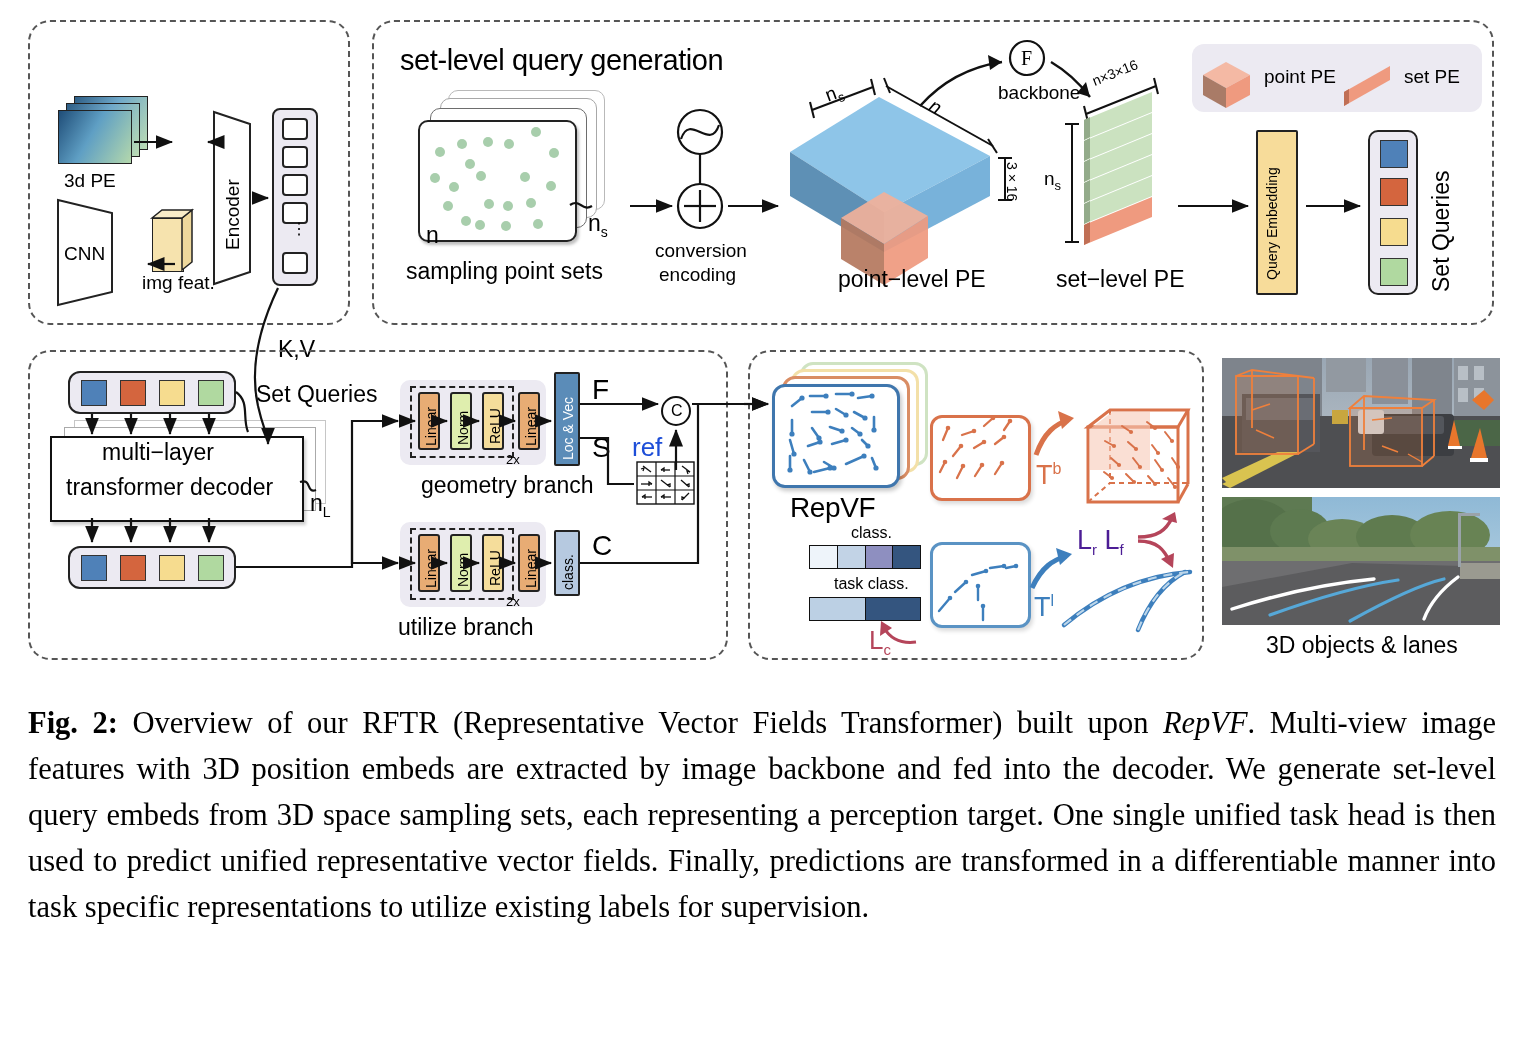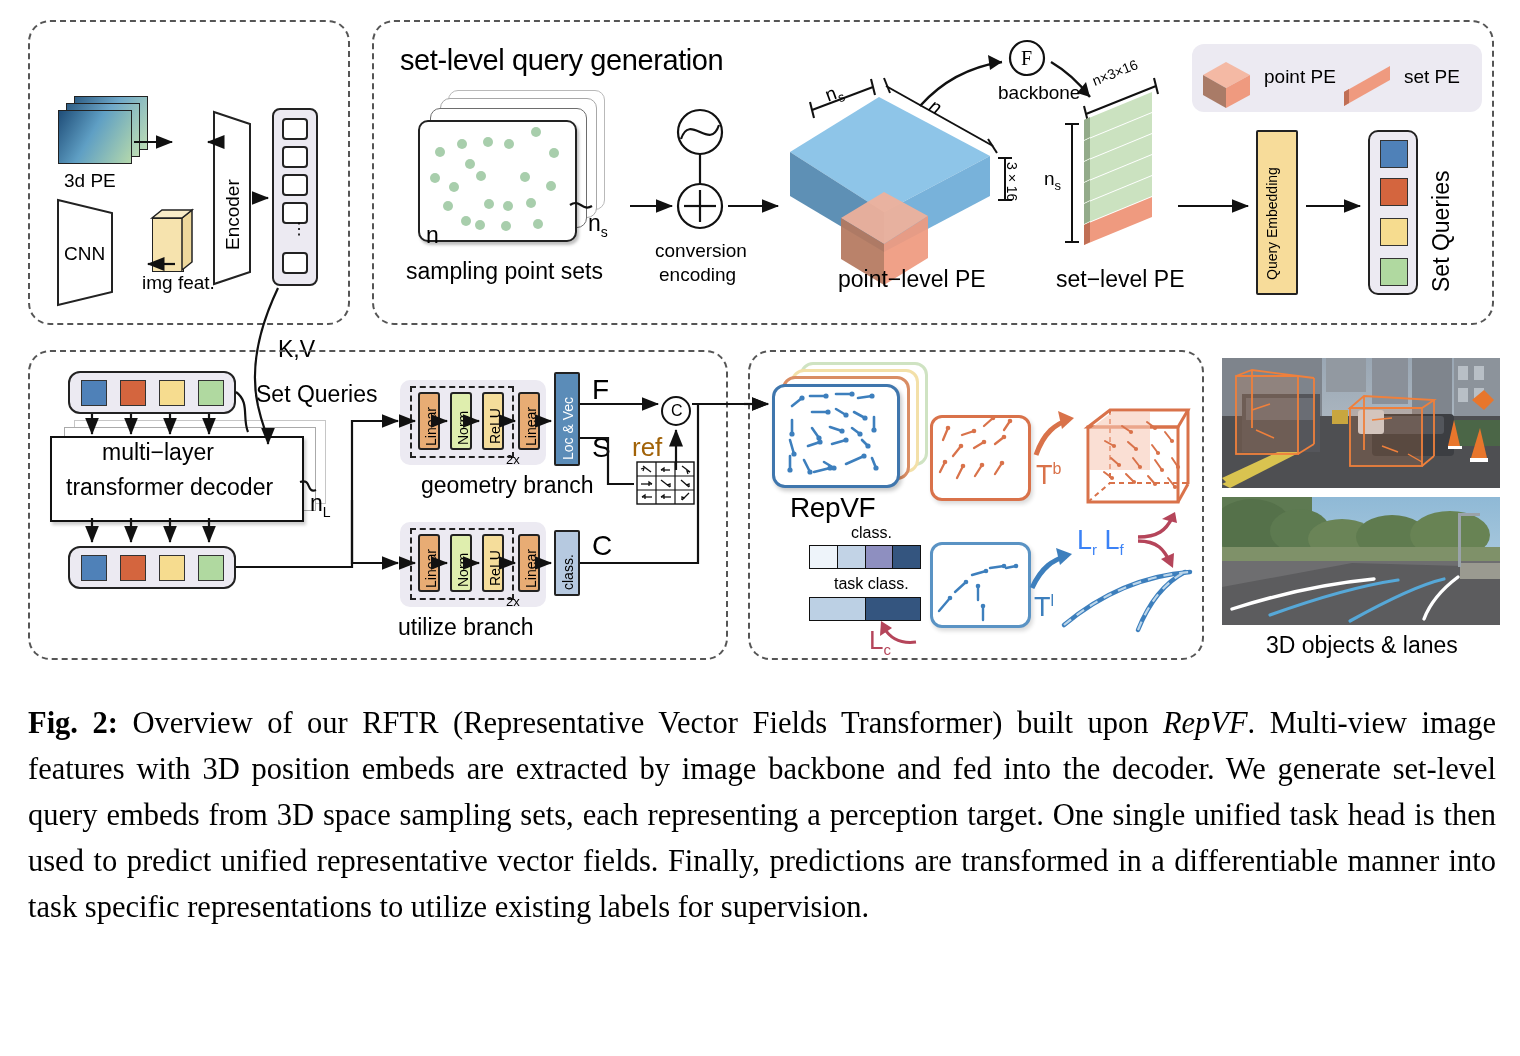--- a/index.html
+++ b/index.html
@@ -247,21 +247,21 @@
   <div class="rbox" style="left:518px;top:392px;width:22px;height:58px;background:#e8ac74;border-radius:3px;"></div>
   <div class="lbl-sm vert" style="left:523px;top:398px;height:48px;">Linear</div>
   <div class="lbl-sm" style="left:506px;top:452px;font-size:13px;">2x</div>
   <div class="lbl-lg" style="left:398px;top:472px;margin-left:23px;">geometry branch</div>
 
   <div class="rbox" style="left:554px;top:372px;width:26px;height:94px;background:#5b8cb8;border-radius:2px;"></div>
   <div class="lbl-sm vert" style="left:560px;top:380px;height:80px;color:#fff;">Loc &amp; Vec</div>
   <div class="lbl-lg" style="left:592px;top:374px;font-size:28px;">F</div>
   <div class="lbl-lg" style="left:592px;top:432px;font-size:28px;">S</div>
 
-  <div class="lbl-lg" style="left:632px;top:432px;font-size:26px;color:#a16207;text-align:center;">ref</div>
+  <div class="lbl-lg" style="left:632px;top:432px;font-size:26px;color:#1d4ed8;text-align:center;">ref</div>
   <svg class="ov">
     <rect x="637" y="462" width="57" height="42" fill="#fff" stroke="#111" stroke-width="1.4"></rect>
     <line x1="656" y1="462" x2="656" y2="504" stroke="#111" stroke-width="1.2"></line>
     <line x1="675" y1="462" x2="675" y2="504" stroke="#111" stroke-width="1.2"></line>
     <line x1="637" y1="476" x2="694" y2="476" stroke="#111" stroke-width="1.2"></line>
     <line x1="637" y1="490" x2="694" y2="490" stroke="#111" stroke-width="1.2"></line>
     <g stroke="#111" stroke-width="1.3" fill="none">
       <path d="M 651 472 L 643 466"></path>
         <path d="M 670 470 L 661 470"></path>
         <path d="M 682 466 L 690 472"></path>
@@ -453,21 +453,21 @@
         <circle cx="1140" cy="467" r="2.1"></circle>
         <circle cx="1162" cy="470" r="2.1"></circle>
       <circle cx="1178" cy="467" r="2.1"></circle>
         <circle cx="1112" cy="478" r="2.1"></circle>
         <circle cx="1134" cy="482" r="2.1"></circle>
       <circle cx="1155" cy="484" r="2.1"></circle>
         <circle cx="1175" cy="487" r="2.1"></circle>
     </g>
   </svg>
 
-  <div class="lbl-lg" style="left:1077px;top:525px;font-size:27px;color:#3b82f6;">
+  <div class="lbl-lg" style="left:1077px;top:525px;font-size:27px;color:#4c1d95;">
     <span>L</span><sub style="font-size:15px;">r</sub>&nbsp;<span>L</span><sub style="font-size:15px;">f</sub>
   </div>
   <svg class="ov">
     <path d="M 1138 537 C 1158 537, 1166 530, 1172 518" fill="none" stroke="#b5455a" stroke-width="3.5"></path>
     <polygon points="1175,512 1162,519 1177,523" fill="#b5455a"></polygon>
     <path d="M 1138 541 C 1158 541, 1164 550, 1170 562" fill="none" stroke="#b5455a" stroke-width="3.5"></path>
     <polygon points="1173,568 1174,553 1161,559" fill="#b5455a"></polygon>
 
     <path d="M 916 642 C 900 644, 890 638, 884 628" fill="none" stroke="#b5455a" stroke-width="3"></path>
     <polygon points="881,621 880,636 892,628" fill="#b5455a"></polygon>

